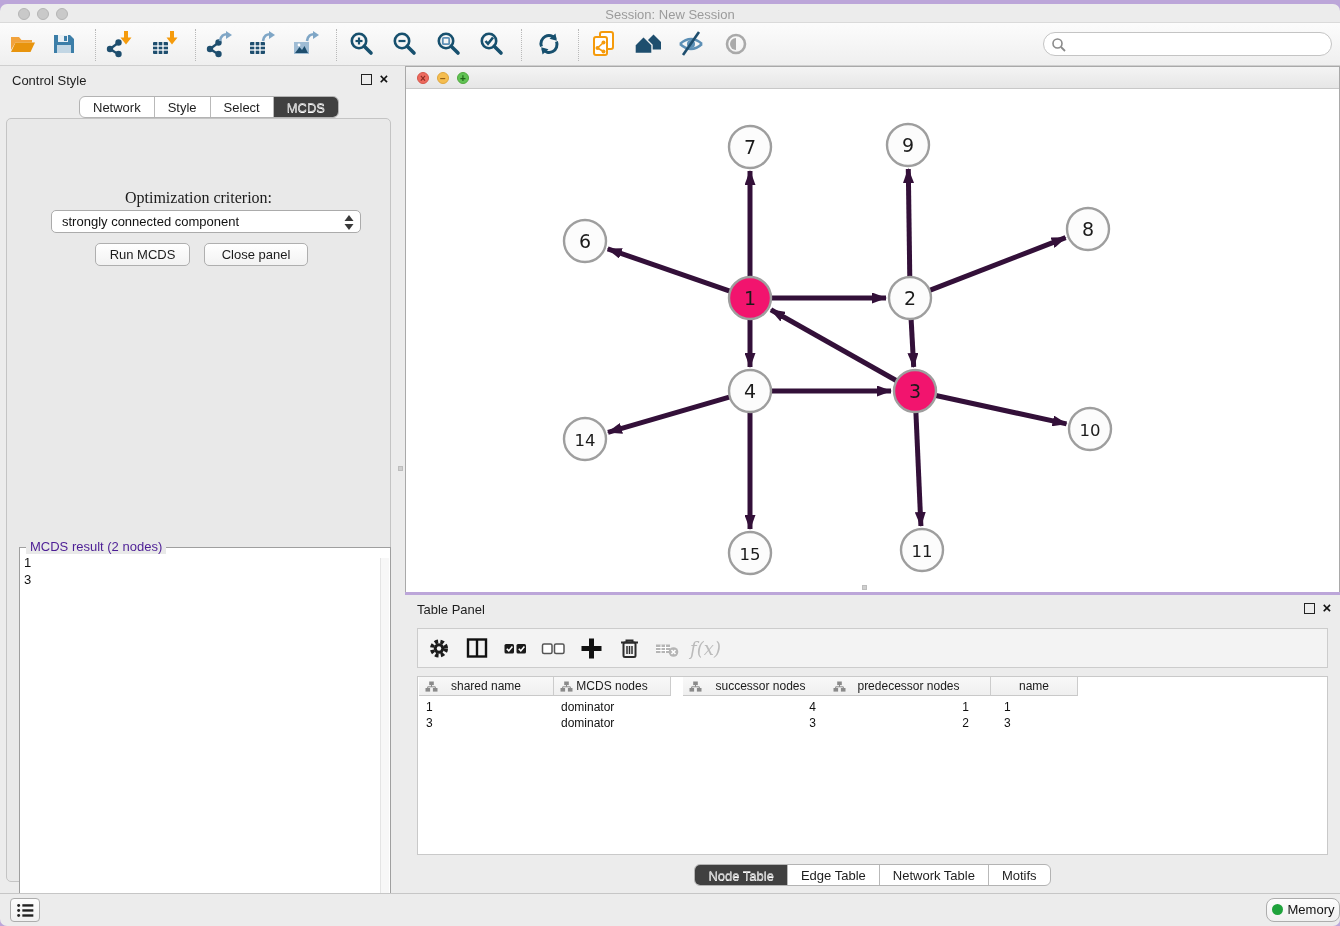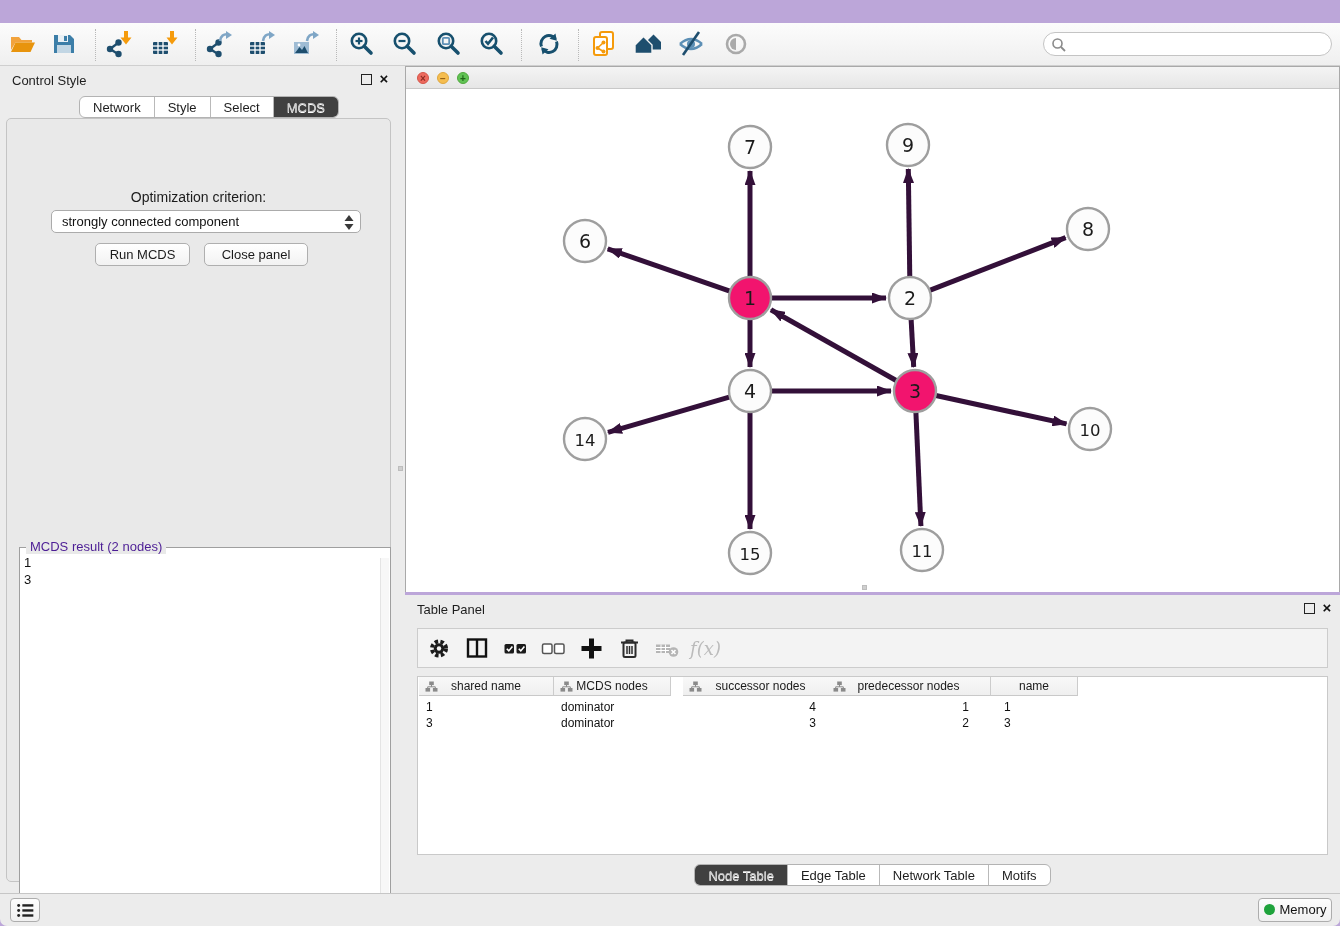--- a/index.html
+++ b/index.html
@@ -21,21 +21,21 @@
   .control-panel{position:absolute;left:0;top:66px;width:397px;height:827px;background:#ECECEC;}
   .panel-title{position:absolute;left:12px;top:7px;font-size:13px;color:#1E1E1E;}
   .float-btn{position:absolute;width:11px;height:11px;border:1.5px solid #222;background:transparent;cursor:pointer;}
   .close-btn{position:absolute;width:14px;height:14px;cursor:pointer;color:#111;font-size:15px;font-weight:bold;line-height:13px;text-align:center;}
   .close-btn::after{content:"\00d7";}
   .seg-tabs{position:absolute;display:flex;background:#fff;border:1px solid #B3B3B3;border-radius:6px;overflow:hidden;height:22px;}
   .seg{padding:3px 13px 0 13px;font-size:13px;color:#1E1E1E;border-left:1px solid #B9B9B9;cursor:pointer;white-space:nowrap;}
   .seg:first-child{border-left:none;}
   .seg.active{background:#404040;color:#C6C6C6;text-shadow:0 1px 0 #fff;}
   .cp-box{position:absolute;left:6px;top:52px;width:385px;height:764px;background:#E9E9E9;border:1px solid #C4C4C4;border-radius:5px;}
-  .opt-label{position:absolute;left:0;width:100%;top:70px;text-align:center;font-size:14px;color:#1B1B1B;}
+  .opt-label{position:absolute;left:0;width:100%;top:70px;text-align:center;font-size:16px;color:#1B1B1B;font-family:Liberation Serif, serif;}
   .dropdown{position:absolute;left:44px;top:91px;width:310px;height:23px;background:#fff;border:1px solid #ABABAB;border-radius:5px;cursor:pointer;}
   .dropdown .val{position:absolute;left:10px;top:3px;font-size:13px;color:#111;}
   .dd-stepper{position:absolute;right:6px;top:4px;}
   .cp-btn{position:absolute;height:23px;background:linear-gradient(#FFFFFF,#F2F2F2);border:1px solid #AFAFAF;border-radius:5px;font-size:13px;color:#1B1B1B;text-align:center;padding-top:3px;cursor:pointer;}
   .result-group{position:absolute;left:12px;top:428px;width:372px;height:383px;border:1px solid #9F9F9F;background:#fff;}
   .result-legend{position:absolute;left:6px;top:-9px;padding:0 4px;background:#E9E9E9;font-size:13px;color:#4c1d95;}
   .result-list{position:absolute;left:4px;top:6px;font-size:13px;color:#111;line-height:17px;}
   .scroll-track{position:absolute;right:1px;top:10px;bottom:1px;width:9px;background:#F7F7F7;border-left:1px solid #E4E4E4;cursor:pointer;}
 
   .v-splitter{position:absolute;left:397px;top:66px;width:8px;height:827px;background:#ECECEC;}
@@ -64,28 +64,34 @@
   .th-row{position:absolute;left:0;top:0;height:19px;}
   .th{position:absolute;top:0;height:19px;background:linear-gradient(#F8F8F8,#EFEFEF);border-right:1px solid #CCCCCC;border-bottom:1px solid #C9C9C9;font-size:12px;color:#1B1B1B;text-align:center;padding-top:2px;cursor:pointer;}
   .th svg{position:absolute;left:6px;top:4px;}
   .td{position:absolute;height:16px;font-size:12px;color:#111;padding-top:1px;cursor:default;}
   .td.num{text-align:right;}
   .tp-tabs-wrap{position:absolute;left:0;top:269px;width:100%;display:flex;justify-content:center;}
 
   
   .statusbar{position:absolute;left:0;top:893px;width:1340px;height:33px;background:#ECECEC;border-top:1px solid #C6C6C6;border-radius:0 0 7px 7px;}
   .sb-btn{position:absolute;top:4px;height:24px;background:linear-gradient(#FDFDFD,#F0F0F0);border:1px solid #ADADAD;border-radius:4px;cursor:pointer;}
-  .memory-btn{right:8px;width:74px;font-size:13px;color:#111;text-align:center;padding-top:3px;}
+  .memory-btn{right:0;width:74px;font-size:13px;color:#111;text-align:center;padding-top:3px;border-radius:8px;}
   .memory-dot{display:inline-block;width:11px;height:11px;border-radius:50%;background:#1FA33C;margin-right:5px;vertical-align:-1px;}
 </style>
 </head>
 <body>
 
 <div class="app">
 
+  <div class="titlebar">
+    <span class="tl" style="left:18px"></span>
+    <span class="tl" style="left:37px"></span>
+    <span class="tl" style="left:56px"></span>
+    <div class="win-title">Session: New Session</div>
+  </div>
 
   <div class="toolbar">
     <span class="tbtn" style="left:9px">
       <svg width="28" height="28" viewBox="0 0 28 28">
           <path d="M2 7 h8 l2.5 3 H23 v2.5 H6.5 L2 20 Z" fill="#F2A33C"></path>
           <path d="M6.5 12.5 H26 L21.5 22 H2 Z" fill="#E8940D"></path>
         </svg>
     </span>
     <span class="tbtn" style="left:50px">
       <svg width="28" height="28" viewBox="0 0 28 28">

